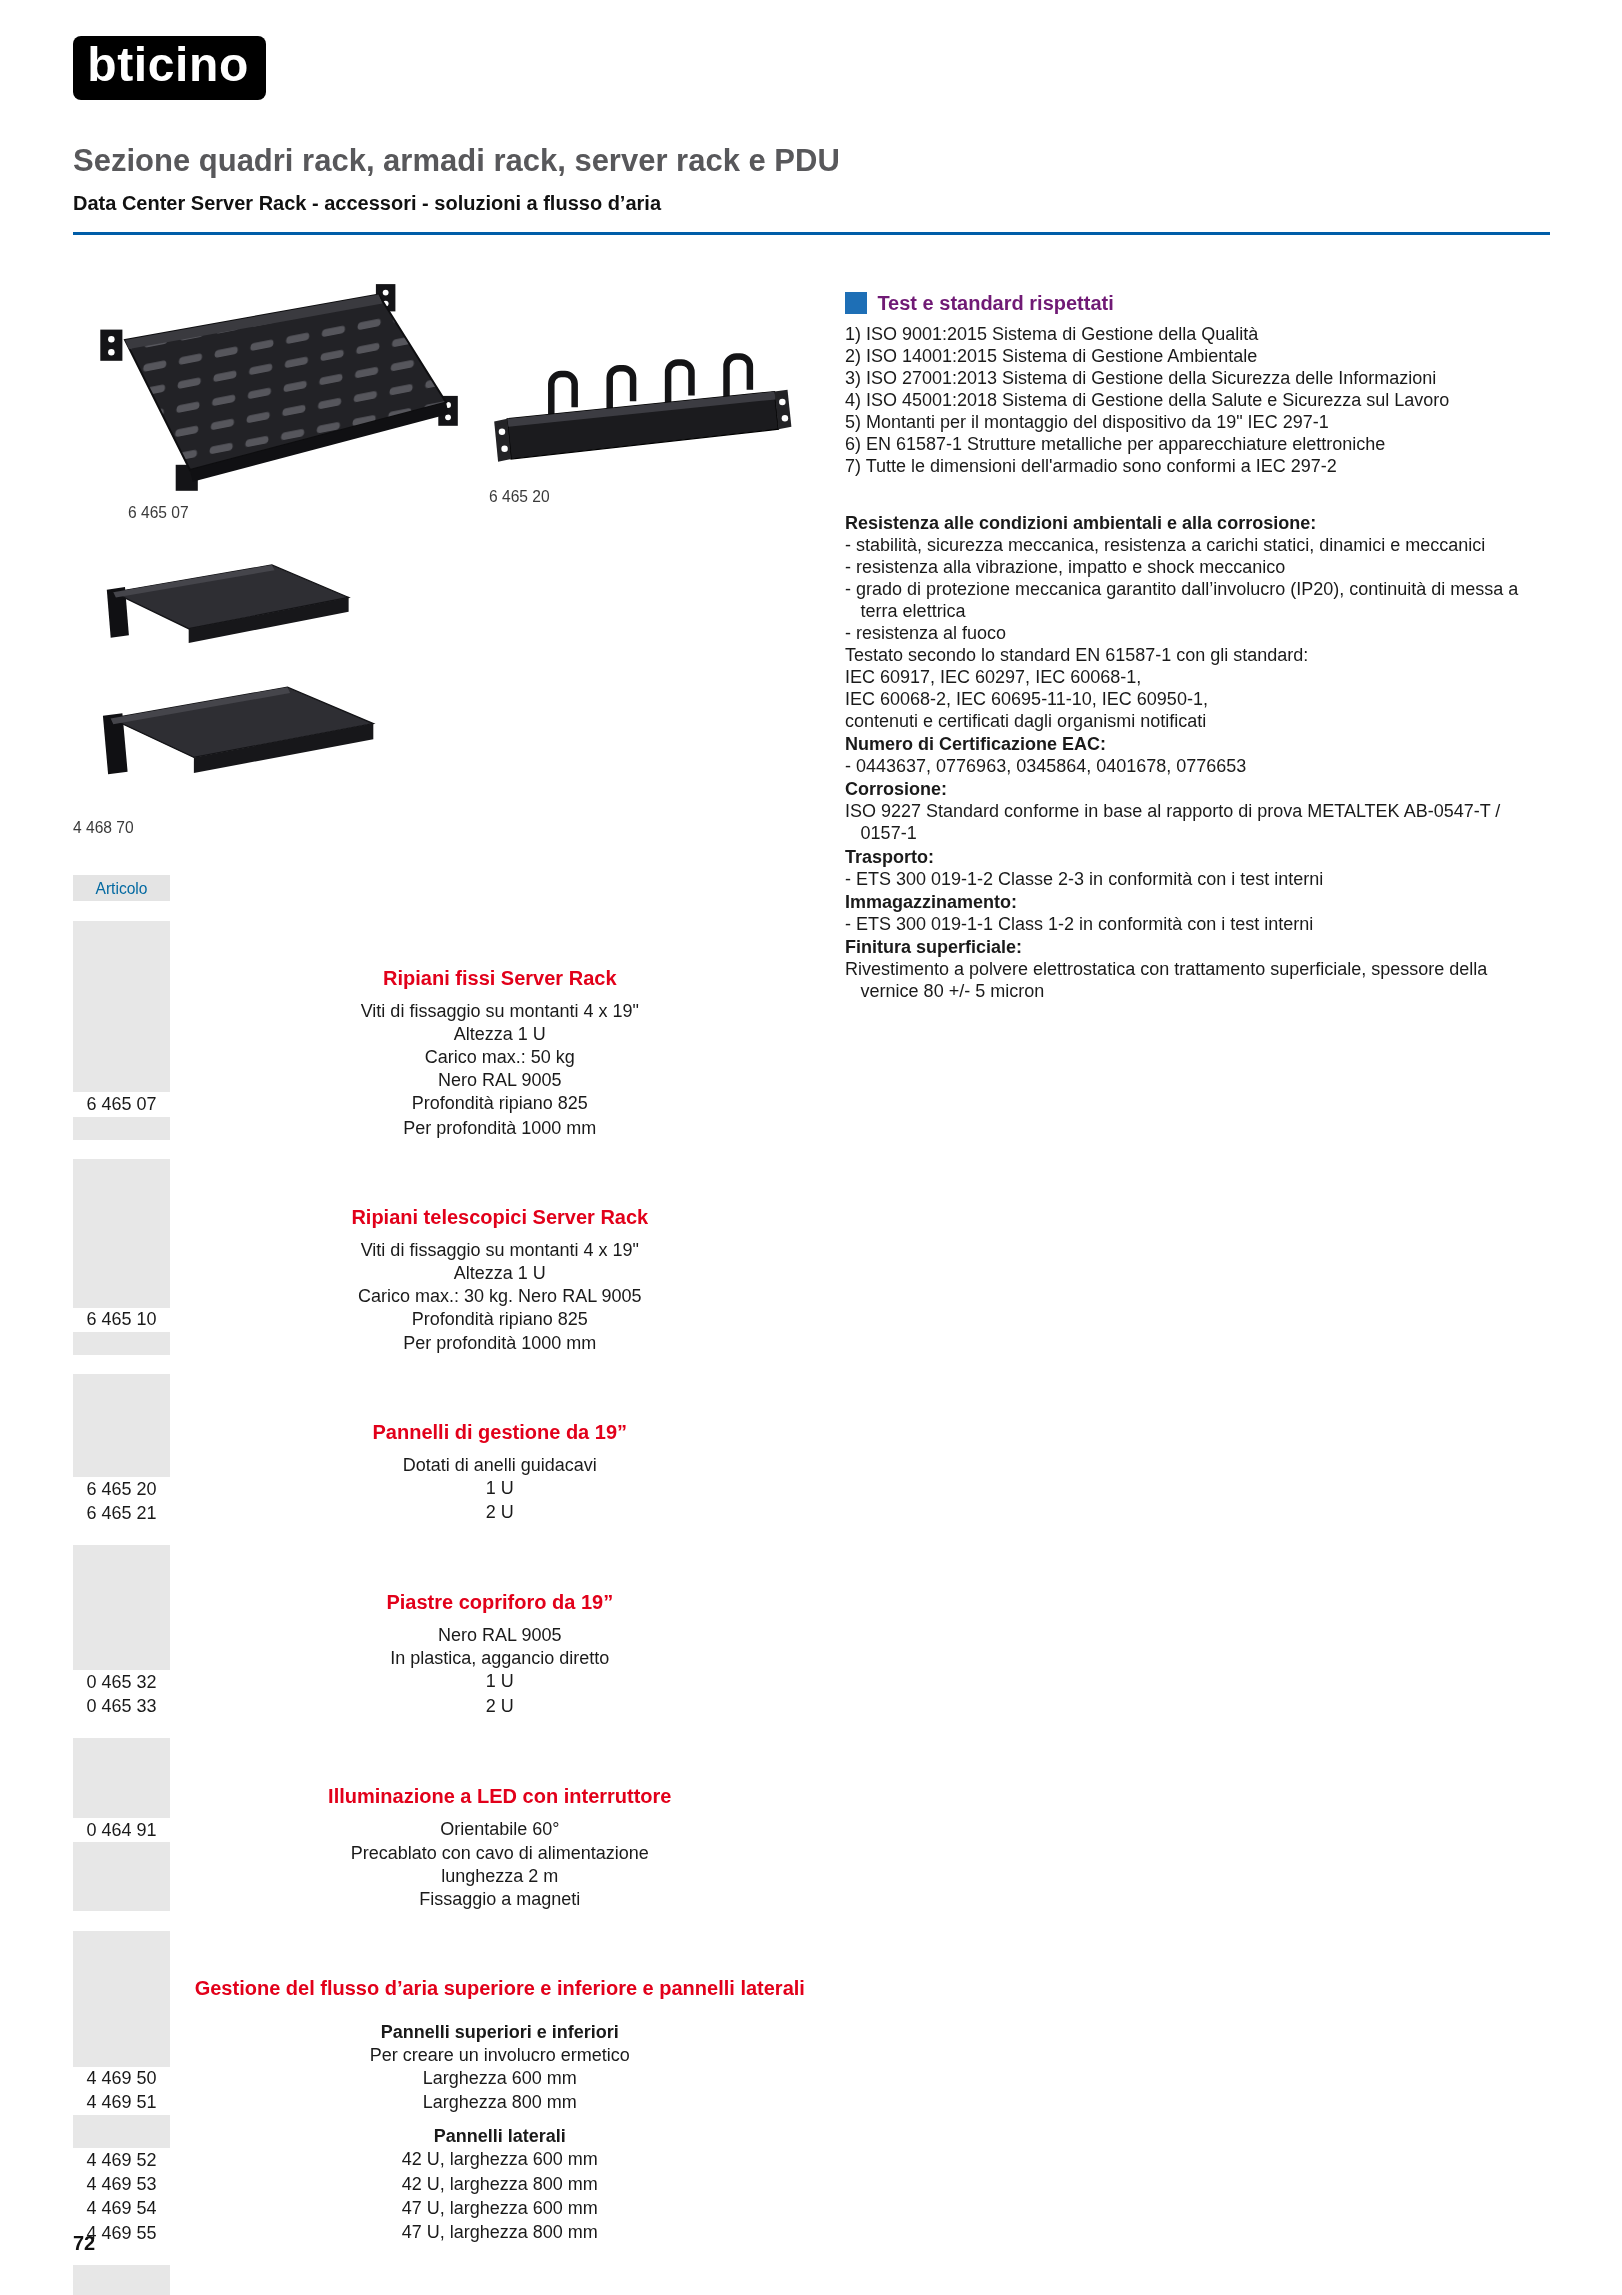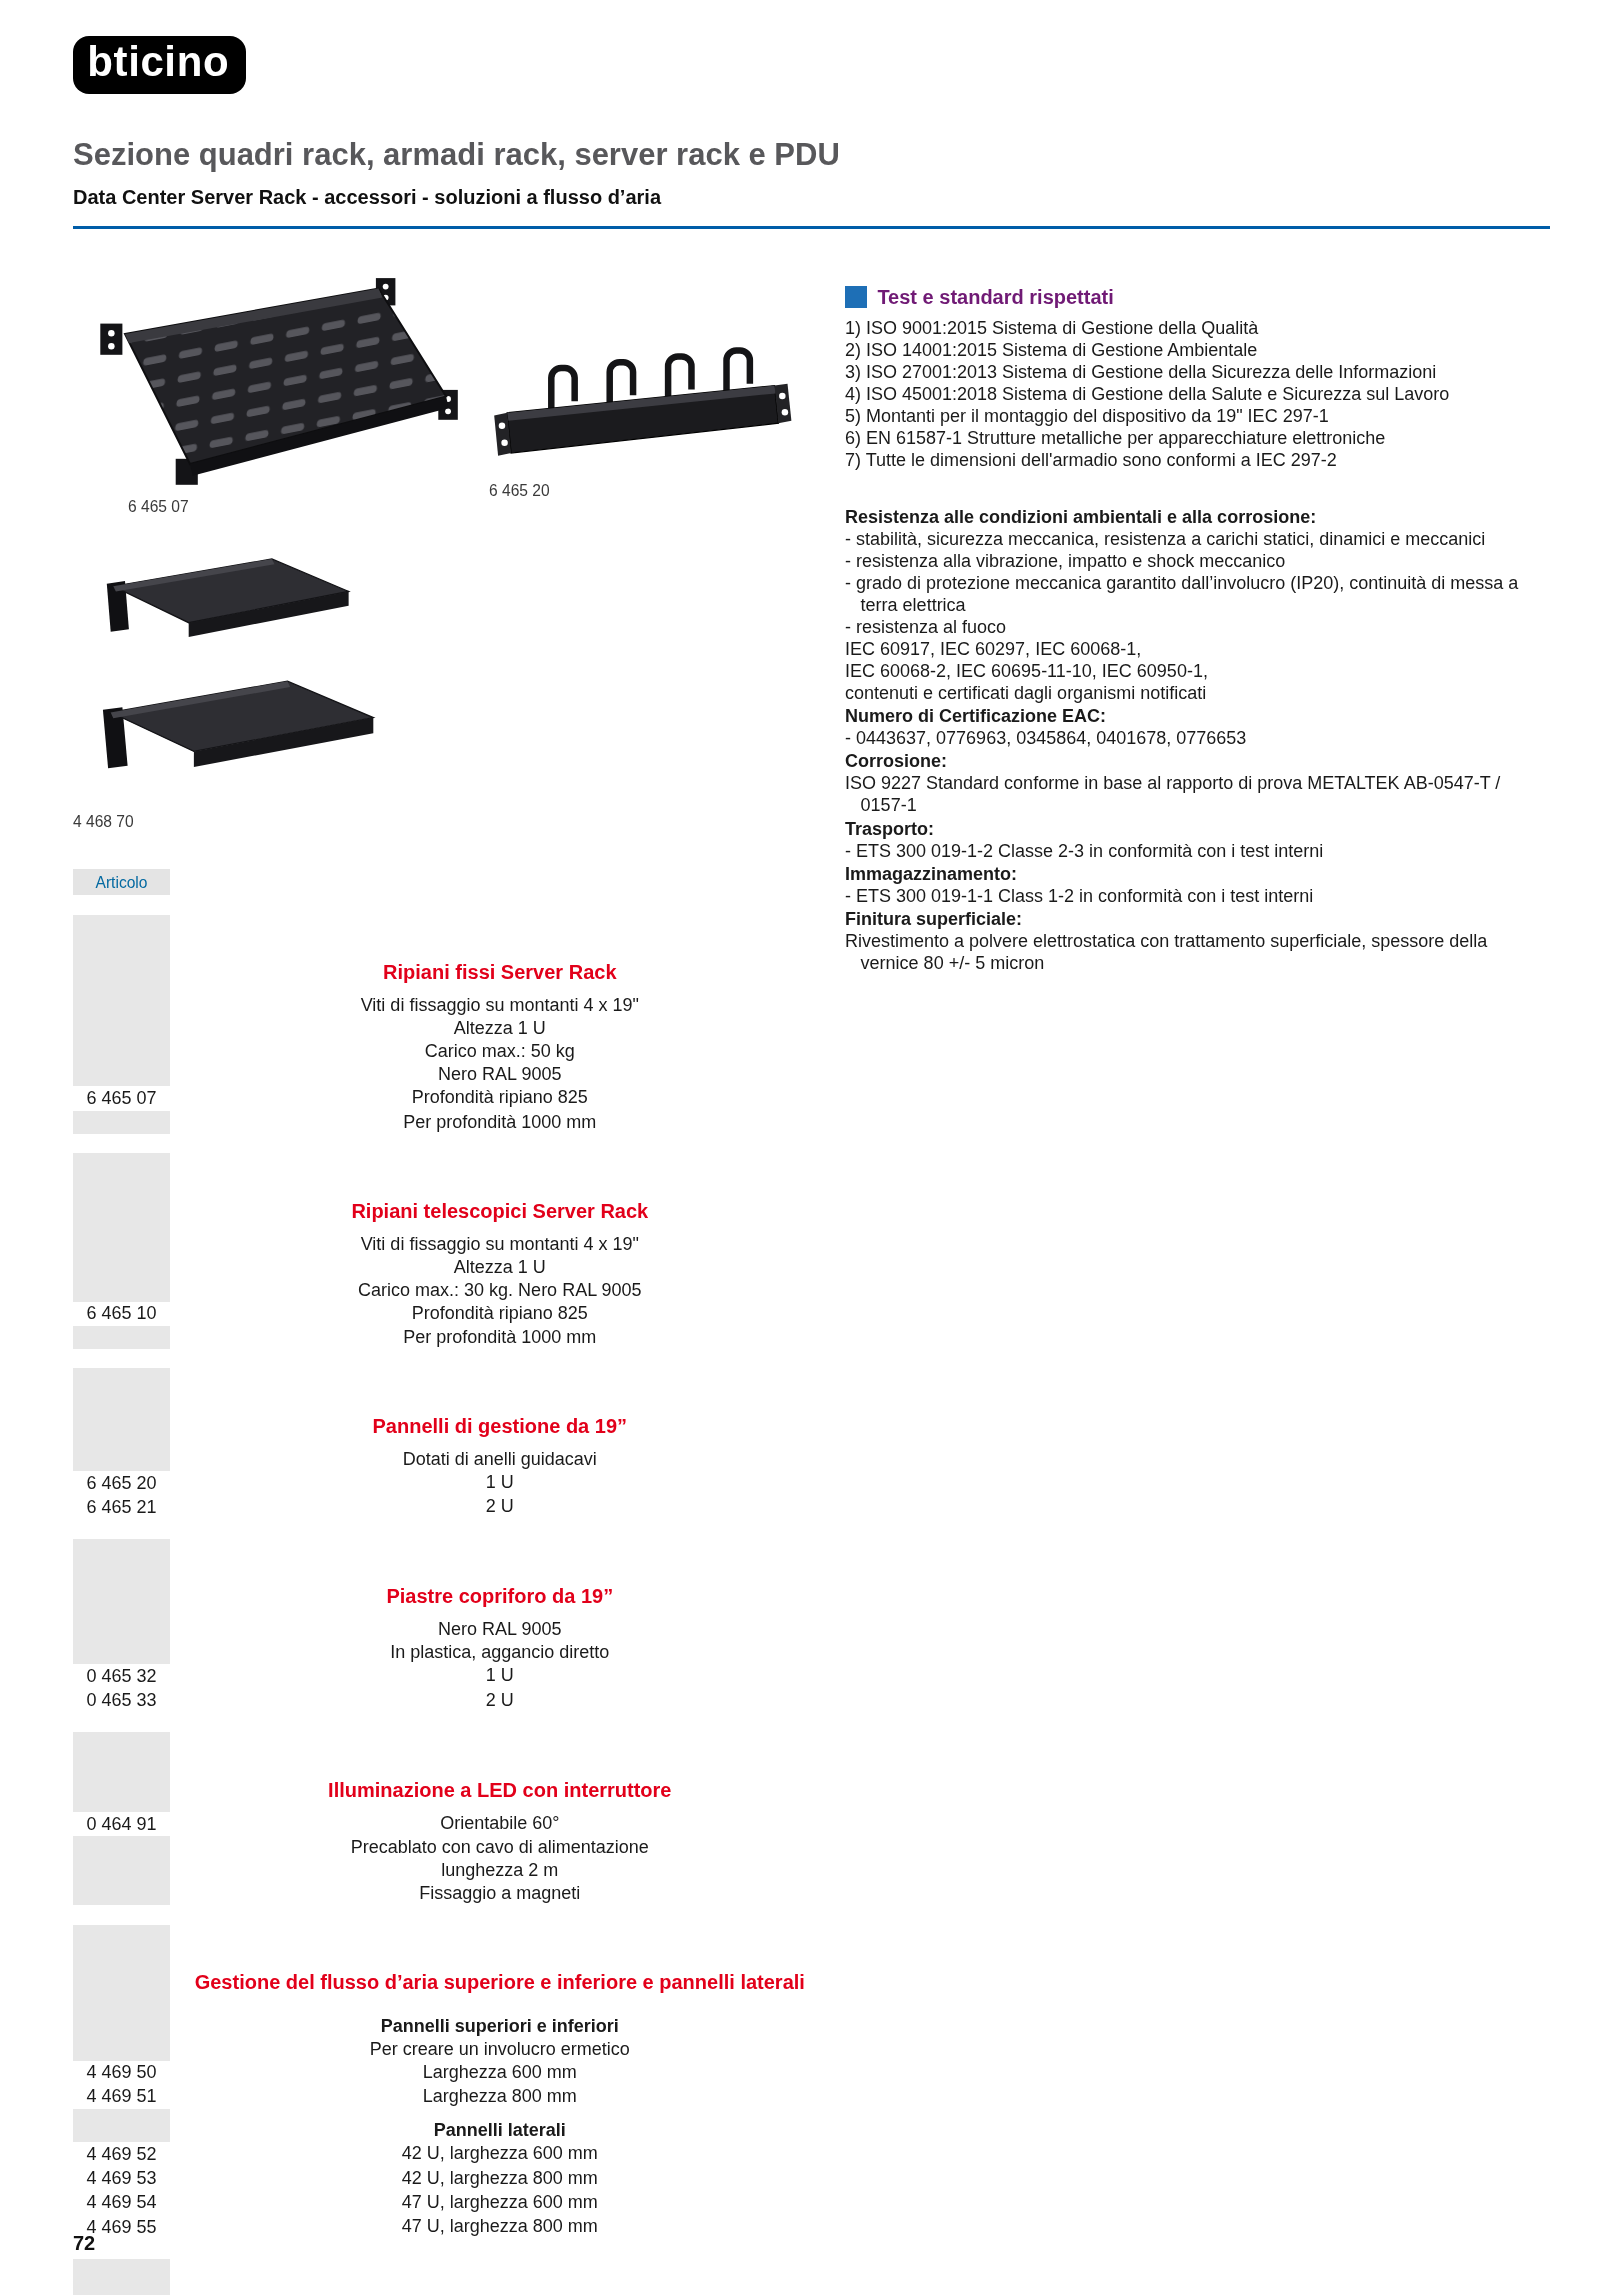--- a/index.html
+++ b/index.html
@@ -1,21 +1,21 @@
 <!DOCTYPE html>
 <html style="font-size:10.4px"><head>
 <meta charset="utf-8">
 <style>
   * { margin:0; padding:0; box-sizing:border-box; }
   html,body { background:#ffffff; }
   body { width:1623px; height:2295px; font-family:"Liberation Sans", sans-serif; color:#1a1a1a; position:relative; overflow:hidden; }
   .page { position:relative; width:1623px; height:2295px; padding:36px 73px 0 73px; }
 
   
-  .logo { display:inline-block; background:#000; color:#fff; font-weight:bold; font-size:42px; line-height:1; padding:5.2px 17px 10.4px 14.3px; border-radius:16px; letter-spacing:0.6px; }
+  .logo { display:inline-block; background:#000; color:#fff; font-weight:bold; font-size:48px; line-height:1; padding:5.2px 17px 10.4px 14.3px; border-radius:8px; letter-spacing:0.6px; }
   .title { margin-top:43px; font-size:31px; font-weight:bold; color:#58585b; }
   .subtitle { margin-top:13px; font-size:20px; font-weight:bold; color:#111; }
   .rule { margin-top:17px; height:3.2px; background:#005da8; }
 
   
   .columns { display:flex; margin-top:40px; gap:31px; }
   .leftcol { flex:0 0 741px; width:741px; }
   .rightcol { flex:1; padding-top:17px; font-size:18px; line-height:22px; }
 
   
@@ -305,20 +305,21 @@
       </div>
 
       <div class="blocks">
 
         <div class="block">
           <div class="btitle">Resistenza alle condizioni ambientali e alla corrosione:</div>
           <div class="bline">- stabilità, sicurezza meccanica, resistenza a carichi statici, dinamici e meccanici</div>
           <div class="bline">- resistenza alla vibrazione, impatto e shock meccanico</div>
           <div class="bline">- grado di protezione meccanica garantito dall’involucro (IP20), continuità di messa a terra elettrica</div>
           <div class="bline">- resistenza al fuoco</div>
+          <div class="bline">Testato secondo lo standard EN 61587-1 con gli standard:</div>
           <div class="bline">IEC 60917, IEC 60297, IEC 60068-1,</div>
           <div class="bline">IEC 60068-2, IEC 60695-11-10, IEC 60950-1,</div>
           <div class="bline">contenuti e certificati dagli organismi notificati</div>
         </div>
 
 
         <div class="block">
           <div class="btitle">Numero di Certificazione EAC:</div>
           <div class="bline">- 0443637, 0776963, 0345864, 0401678, 0776653</div>
         </div>

